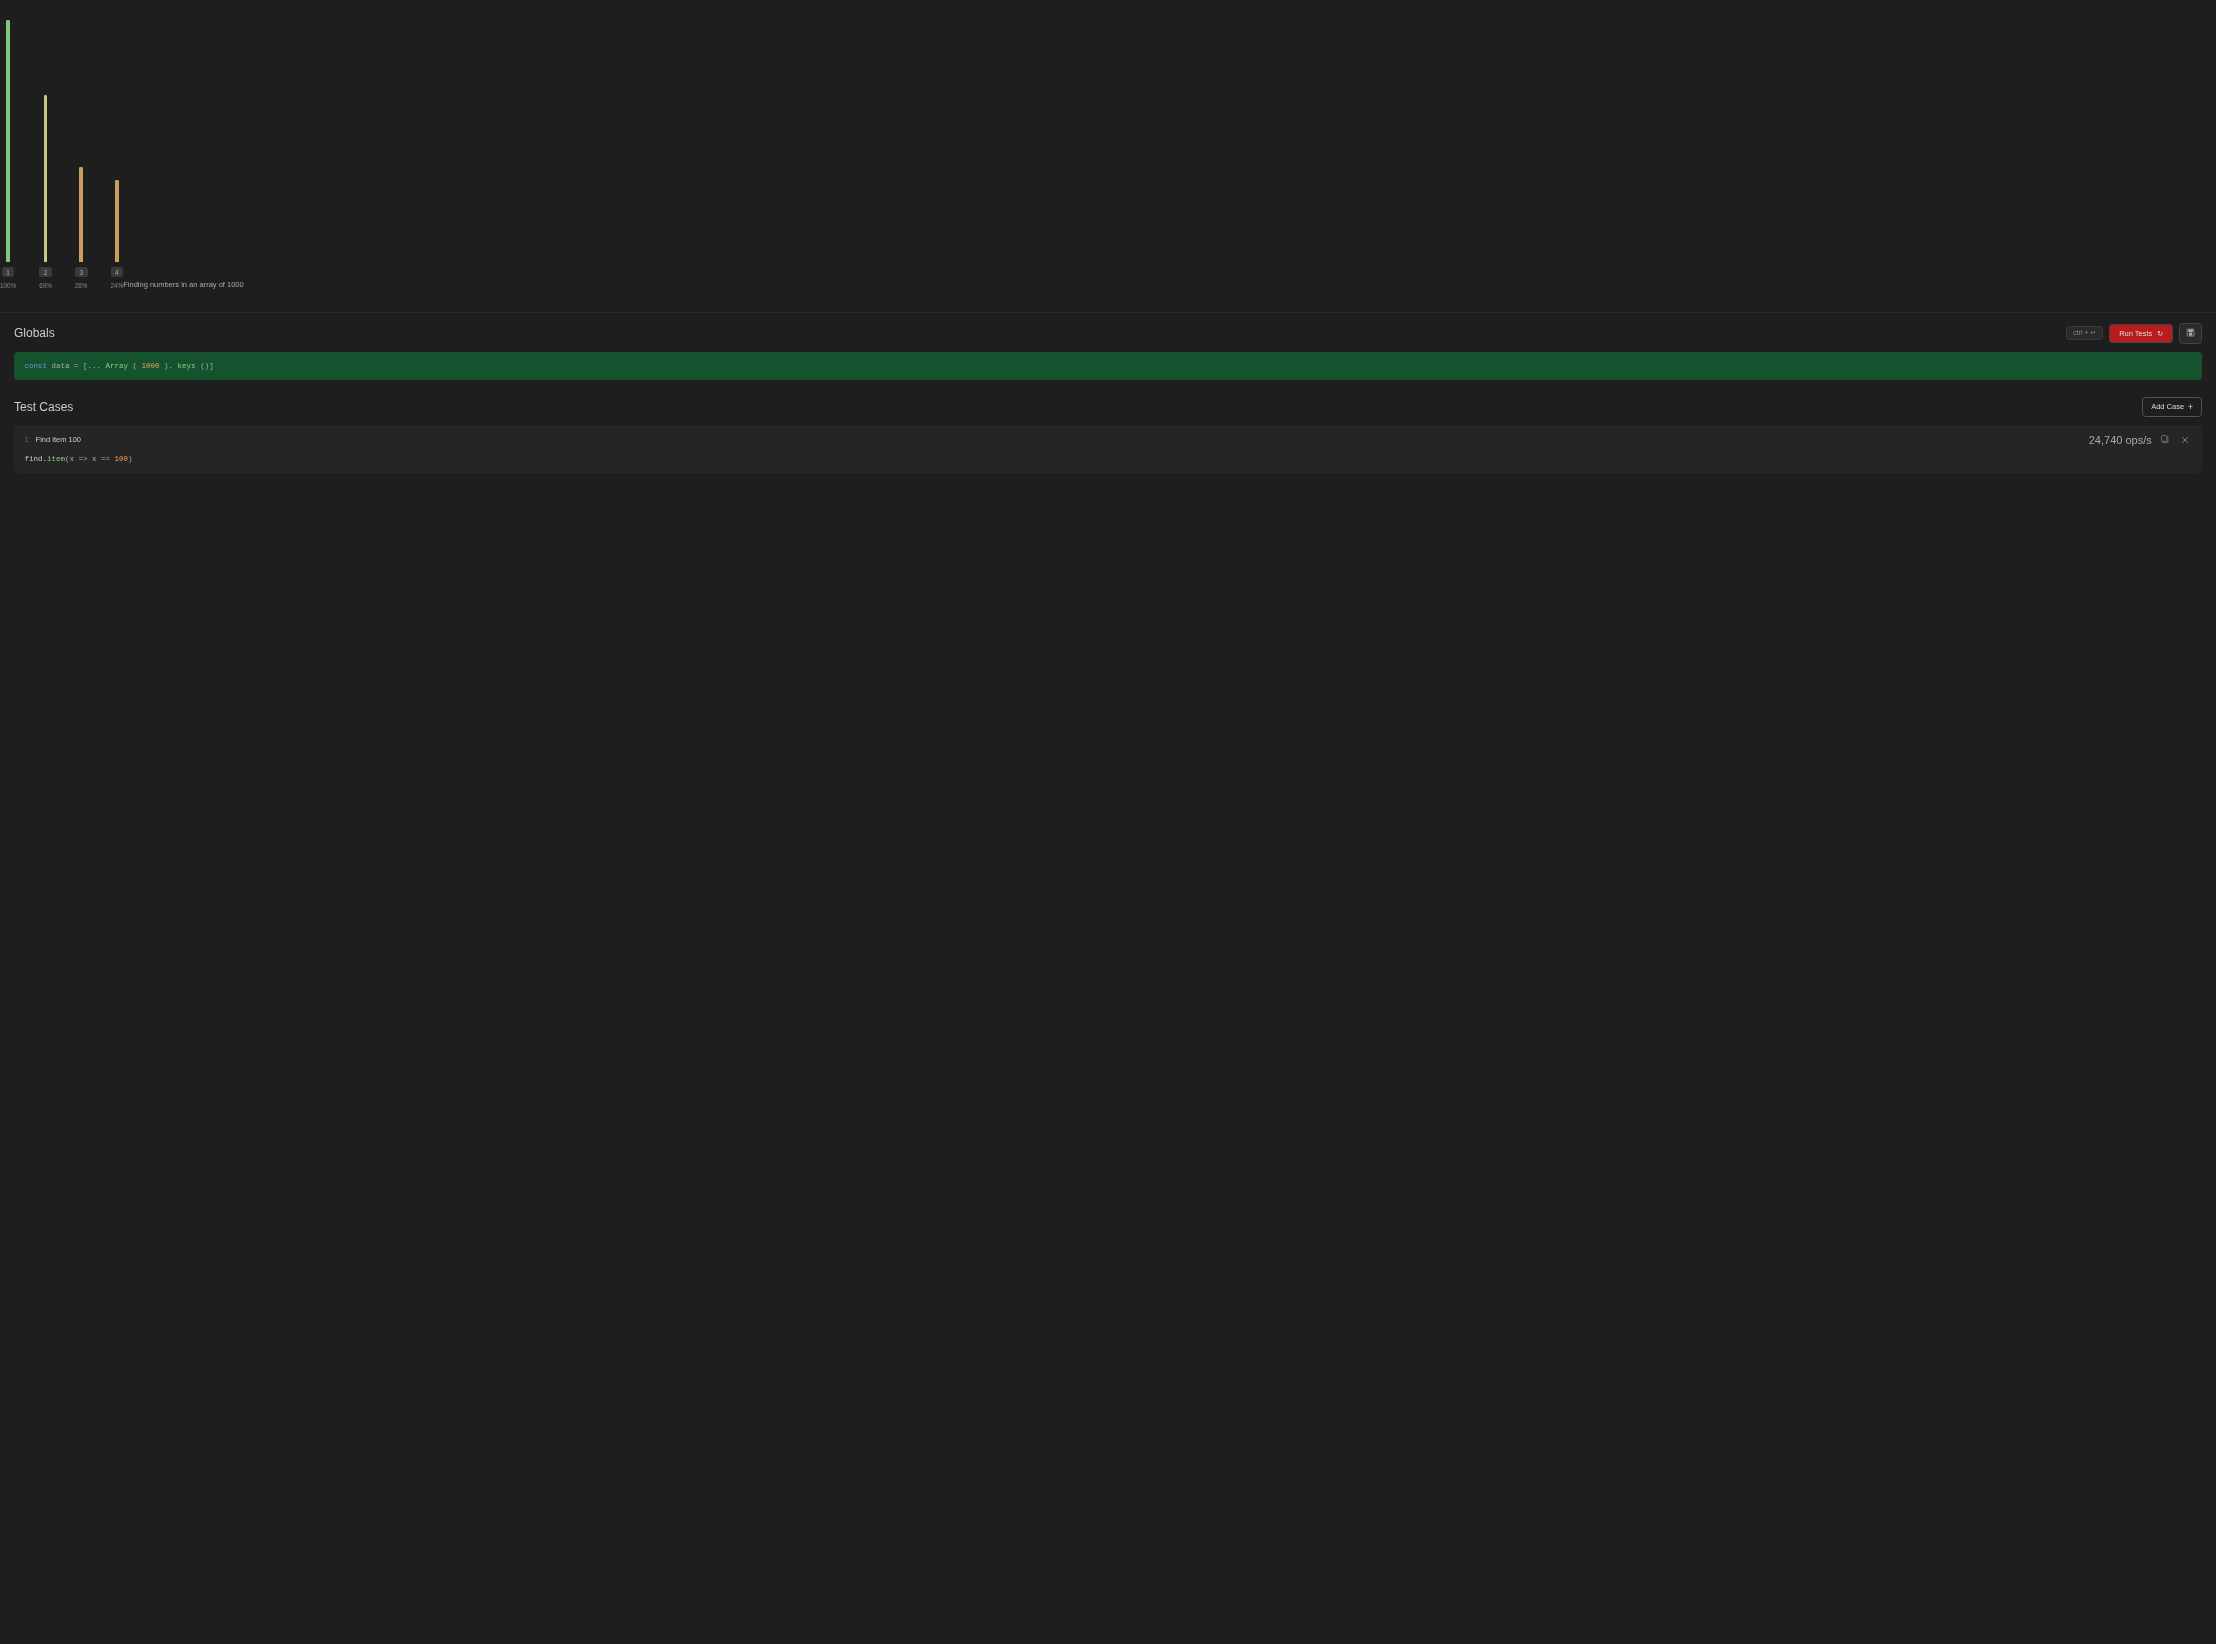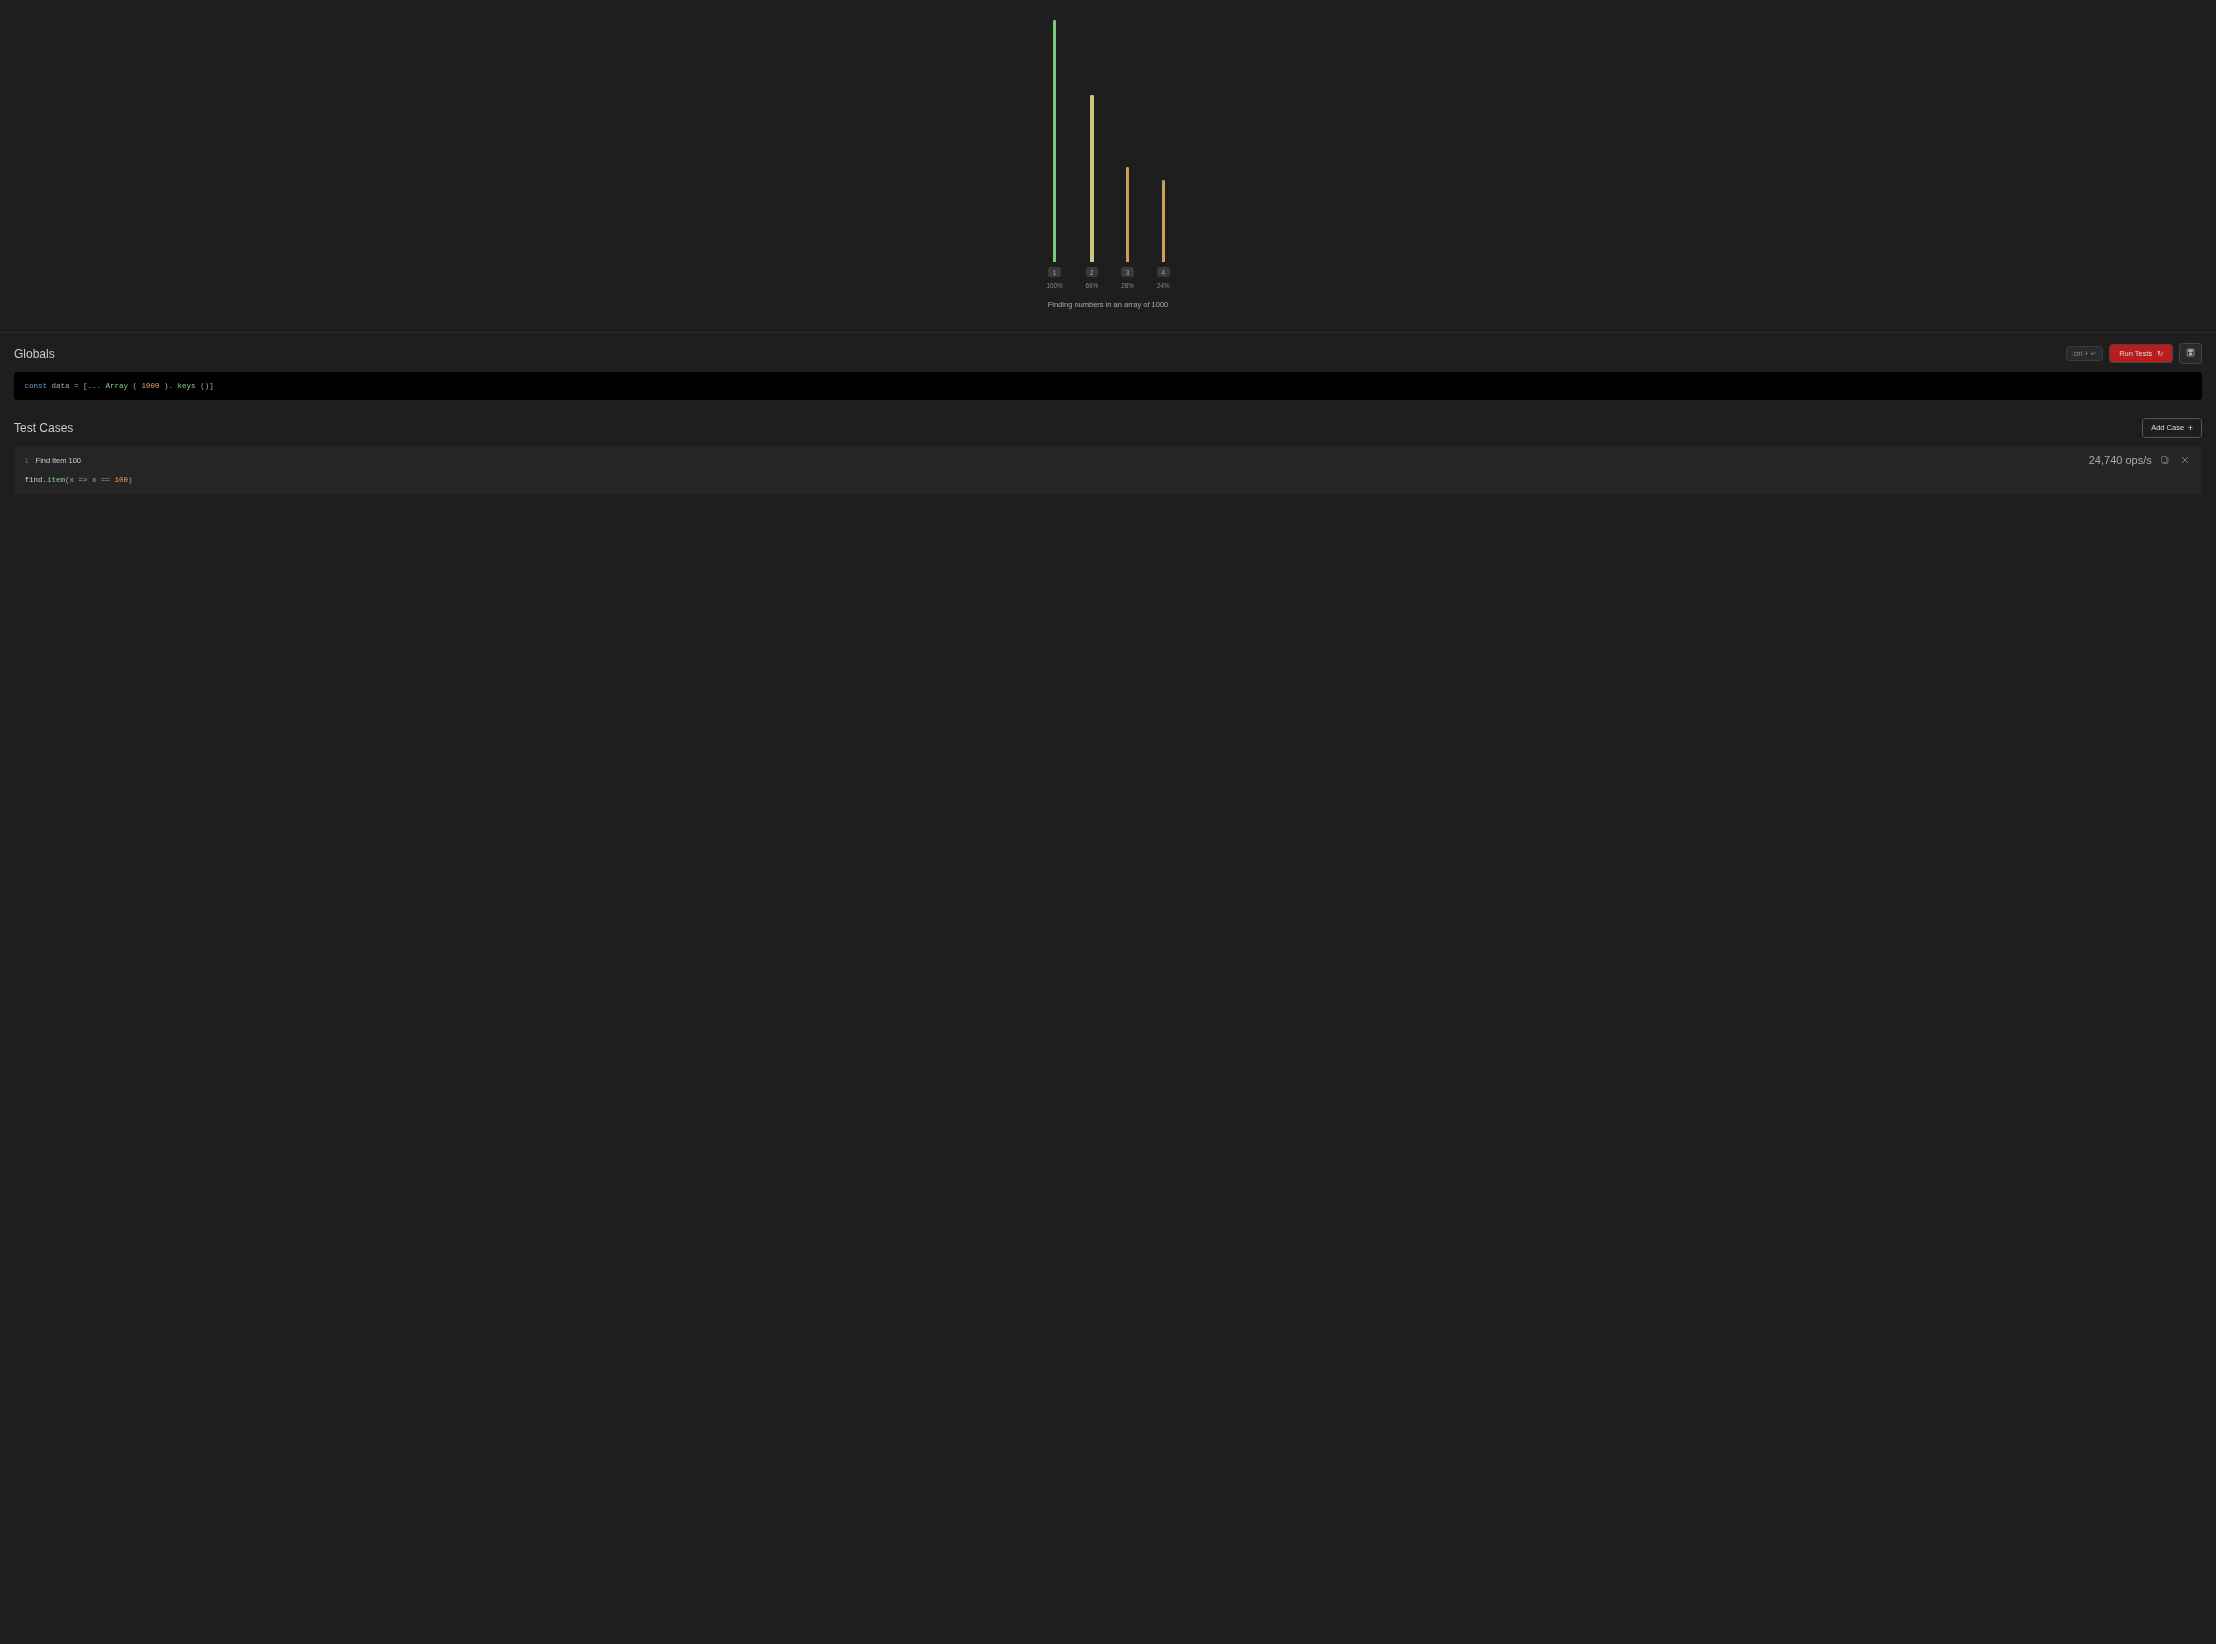--- a/index.html
+++ b/index.html
@@ -7,22 +7,22 @@
       background-color: #1e1e1e;
       color: #ccc;
       font-family: -apple-system, BlinkMacSystemFont, 'Segoe UI', sans-serif;
       font-size: 8px;
       min-height: 100vh;
     }
 
     .chart-section {
       padding: 11.5px 0 5.8px 0;
       display: flex;
-      flex-direction: column;
-      align-items: center;
+      flex-direction: row;
+      align-items: flex-end;
     }
 
     .bar-chart {
       display: flex;
       align-items: flex-end;
       justify-content: center;
       gap: 23px;
       height: 277px;
       padding-bottom: 0;
     }
@@ -122,21 +122,21 @@
       border-radius: 3.5px;
       color: #ddd;
       font-size: 7.5px;
       padding: 4px 5.8px;
       cursor: pointer;
       display: flex;
       align-items: center;
     }
 
     .code-block {
-      background: #000000;
+      background: #14532d;
       border-radius: 3.5px;
       padding: 8px 10.4px;
       font-family: 'Courier New', Courier, monospace;
       font-size: 7.5px;
       line-height: 1.6;
     }
 
     .kw-const { color: #6699cc; }
     .kw-var { color: #aaa; }
     .kw-num { color: #f0a060; }

